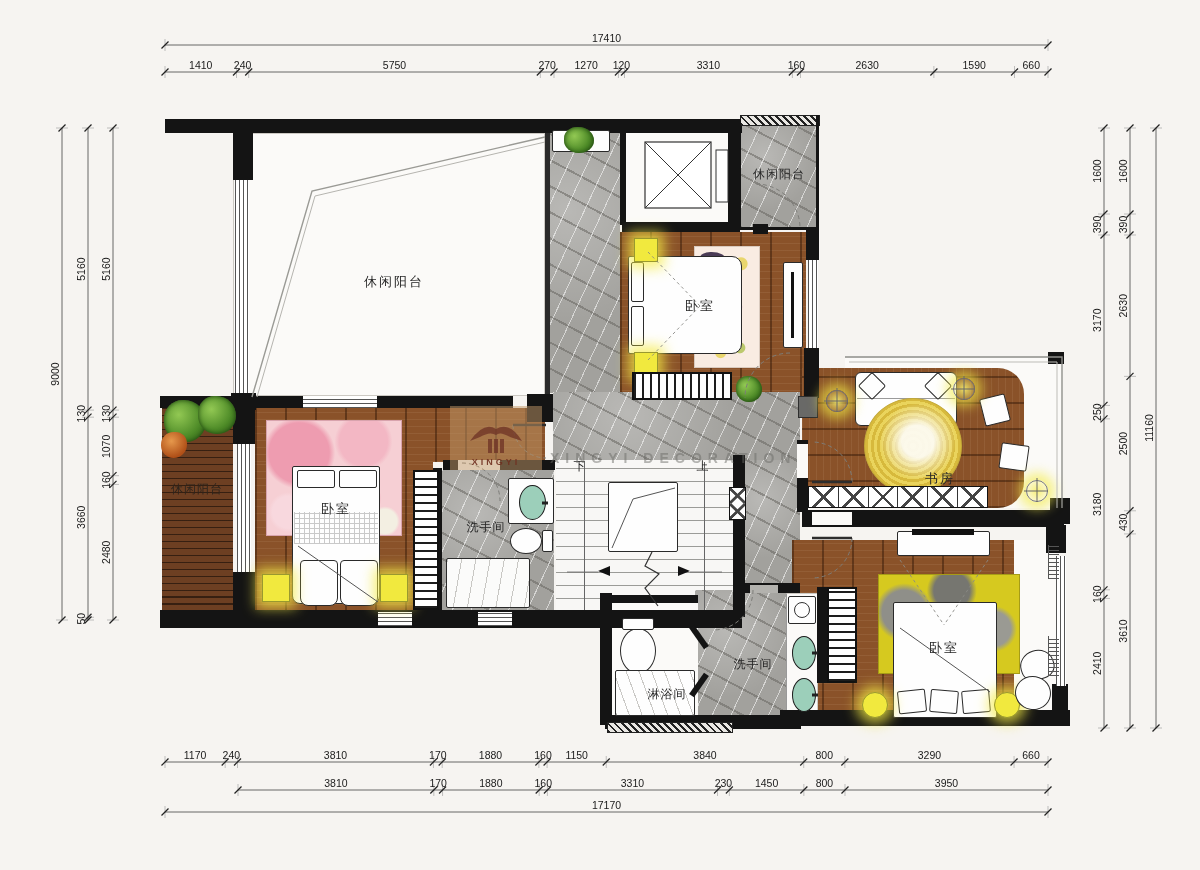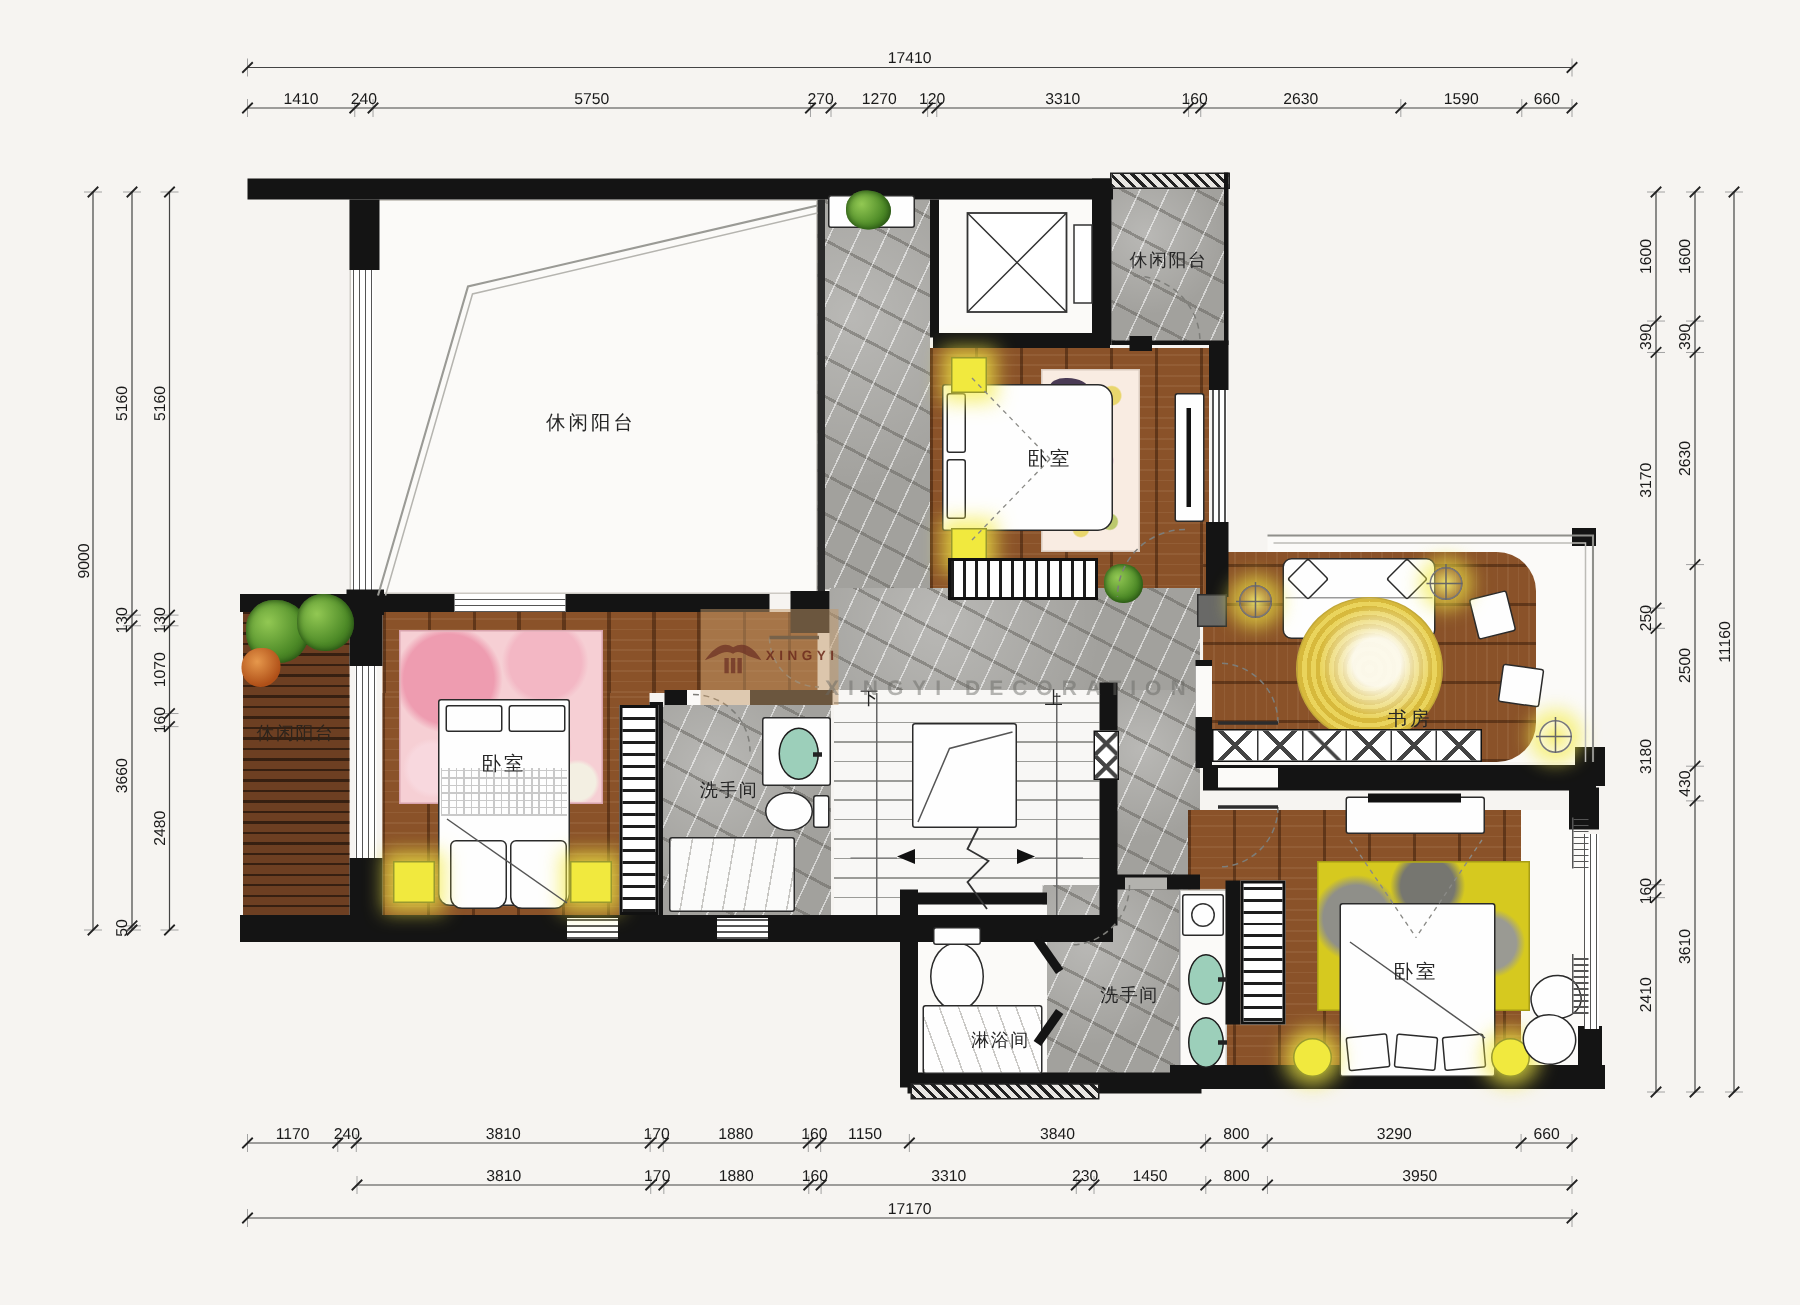--- a/index.html
+++ b/index.html
@@ -68,21 +68,21 @@
   .planto{position:absolute;border-radius:50% 46% 54% 50%;background:radial-gradient(circle at 40% 35%,#e6984c,#b05018 70%);}
   .sink{position:absolute;background:#9ccfba;border:1.4px solid #1d1d1d;border-radius:50%;}
   .sink::after{content:"";position:absolute;right:-3px;top:50%;width:6px;height:3px;background:#222;transform:translateY(-50%);}
   .coil{position:absolute;border-left:1px solid #555;background:repeating-linear-gradient(0deg,#555 0 1px,transparent 1px 4px);}
   .ac{position:absolute;background:#696967;border:1px solid #2e2e2e;box-sizing:border-box;}
   
   .lbl{position:absolute;transform:translate(-50%,-50%);color:#262626;font-size:13px;letter-spacing:2px;white-space:nowrap;font-weight:normal;}
   .lbl.small{font-size:12px;letter-spacing:1px;}
   .lbl.onwood{color:#2d241c;}
   
-  .wm-logo{position:absolute;background:rgba(194,152,104,.5);display:flex;align-items:center;justify-content:flex-end;margin-left:17px;}
+  .wm-logo{position:absolute;background:rgba(194,152,104,.5);display:flex;flex-direction:column;align-items:center;justify-content:flex-end;}
   .wm-logo svg{opacity:.75;}
   .wm-logo .wm-sub{font-size:9px;letter-spacing:3px;color:rgba(112,48,32,.9);font-weight:bold;margin-bottom:3px;}
   .wm-cn{position:absolute;font-size:46px;font-weight:bold;letter-spacing:8px;color:rgba(72,72,68,.48);font-family:"DejaVu Sans",sans-serif;}
   .wm-en{position:absolute;font-size:14px;font-weight:bold;letter-spacing:6px;color:rgba(105,105,100,.48);}
   svg.overlay{position:absolute;left:0;top:0;pointer-events:none;}
 </style>
 </head>
 <body>
 
 <div class="sheet">

